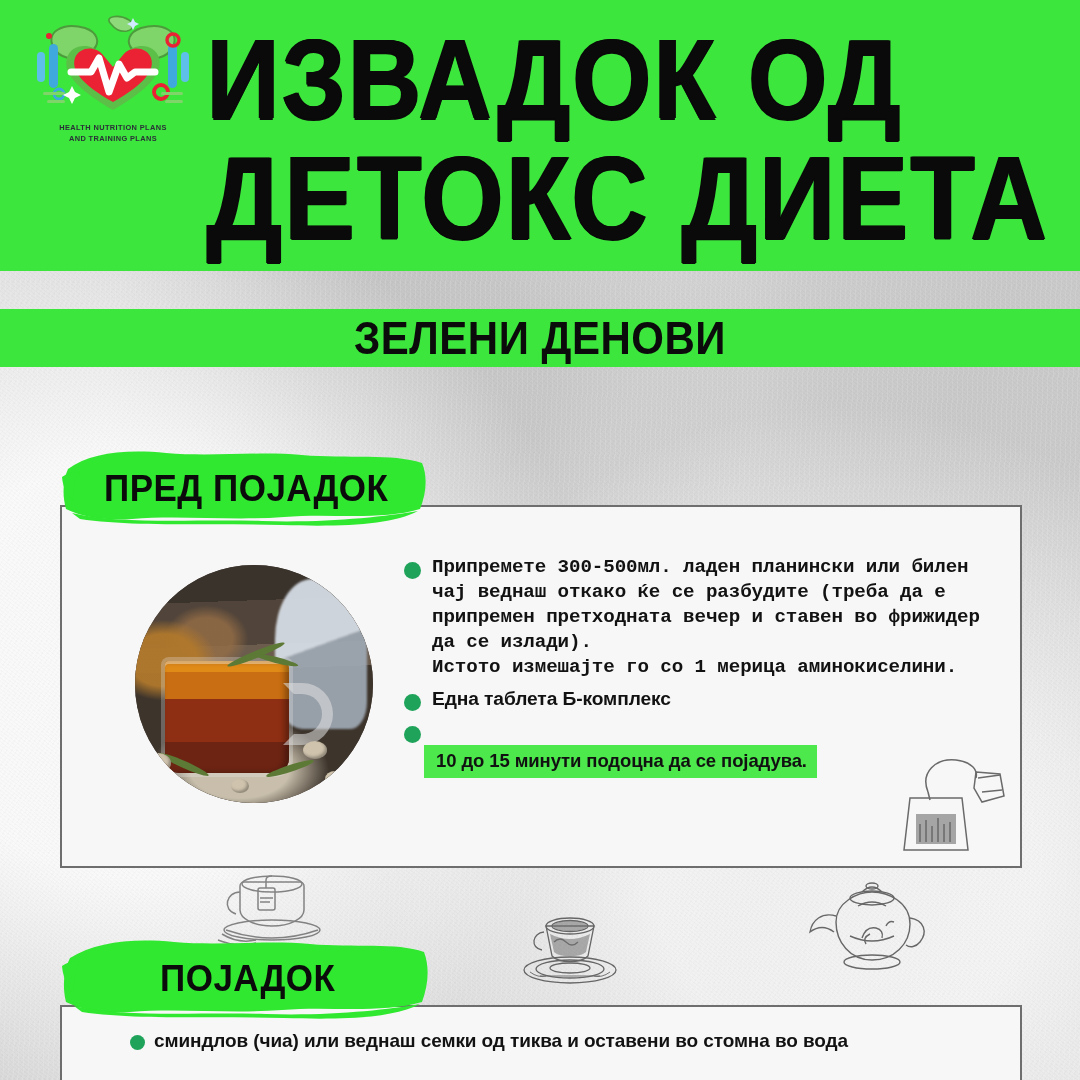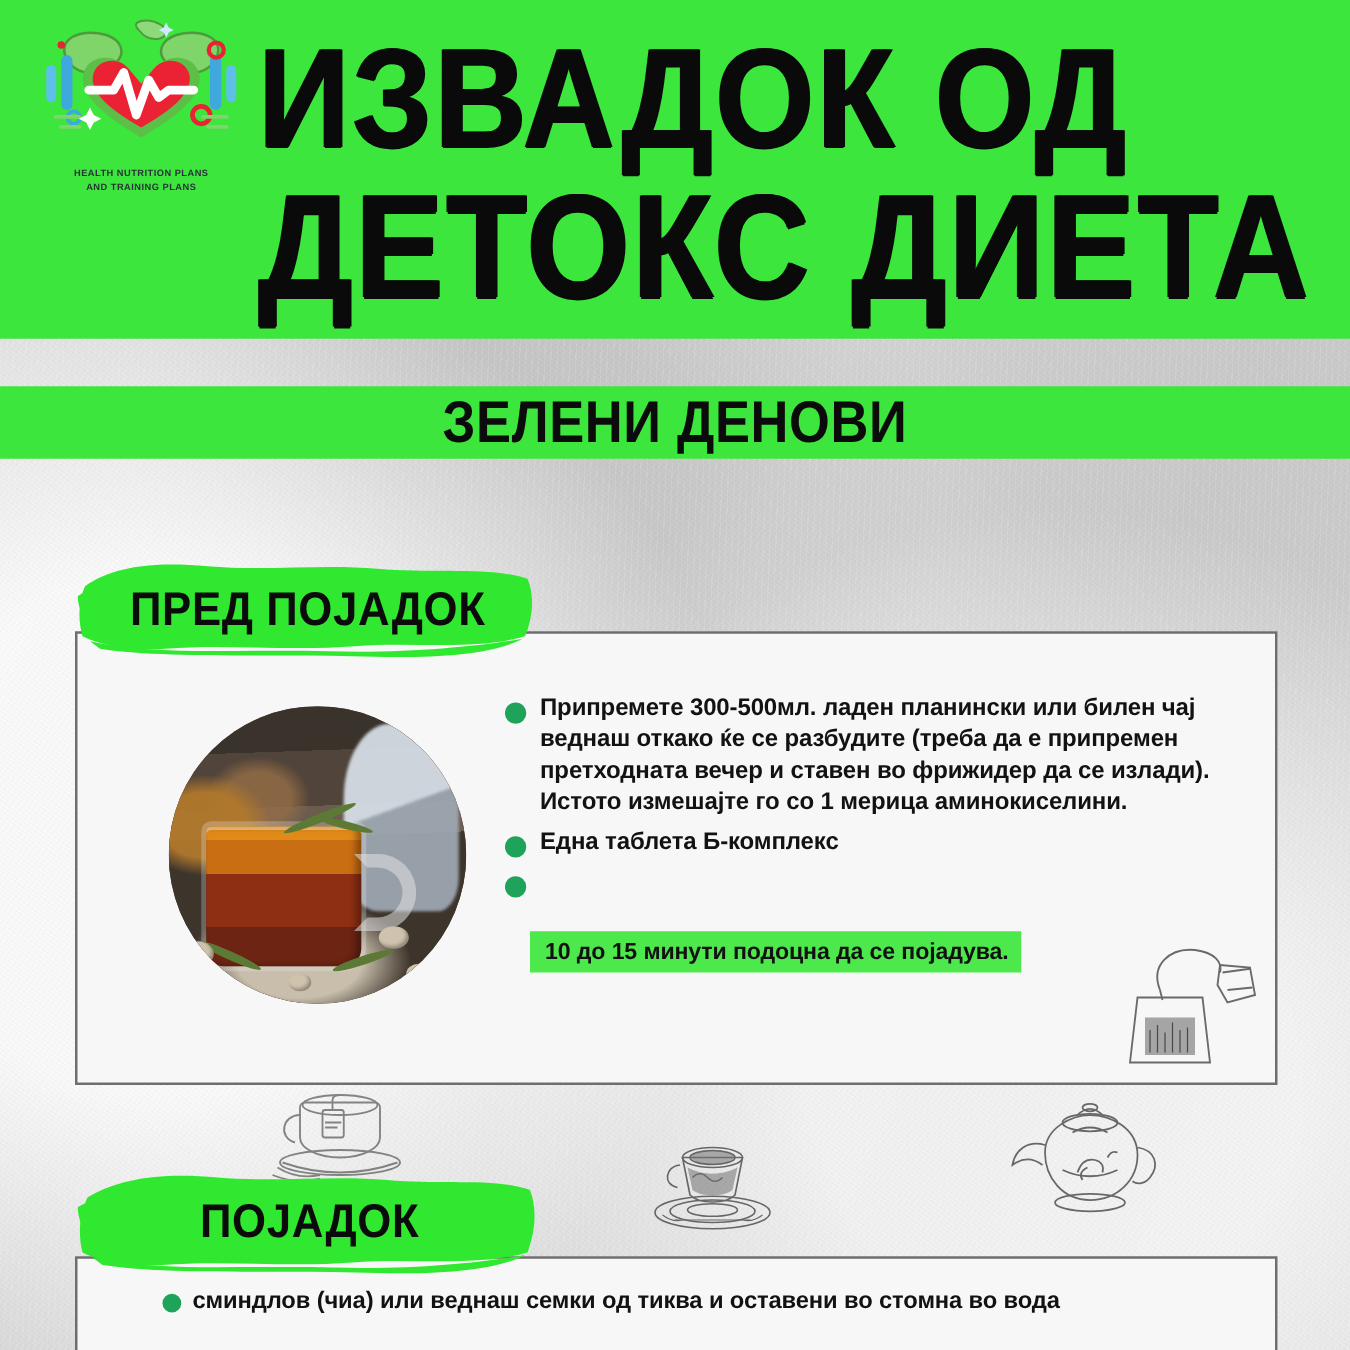--- a/index.html
+++ b/index.html
@@ -37,21 +37,21 @@
     display:flex; flex-direction:column; align-items:center;
   }
   #logo-mark{ width:180px; height:108px; }
   #logo-word{
     font-size:31px; font-weight:700; letter-spacing:1.5px;
     color:#2b2f38; line-height:1; margin-top:1px;
     font-family:"Liberation Sans", sans-serif;
   }
   .logo-sub{
     font-size:7.4px; font-weight:700; letter-spacing:.4px;
-    color:#2b2f38; margin-top:12px; white-space:nowrap;
+    color:#2b2f38; margin-top:1px; white-space:nowrap;
   }
   .logo-sub.second{ margin-top:2px; }
 
   #header-title{
     position:absolute; left:232px; top:24px; width:848px;
     text-align:left;
   }
   .title-line{
     font-family:"Liberation Sans", sans-serif;
     font-weight:700;
@@ -262,21 +262,21 @@
       <div class="nut" style="left:10px;top:188px;width:26px;height:20px;"></div>
       <div class="nut" style="left:168px;top:176px;width:24px;height:18px;"></div>
       <div class="nut" style="left:190px;top:206px;width:20px;height:16px;"></div>
       <div class="nut" style="left:96px;top:214px;width:18px;height:14px;"></div>
     </div>
   </div>
 
   <div id="bullets">
     <div class="bullet-row">
       <div class="bullet-dot"></div>
-      <div class="bullet-text" style="white-space:pre-line;">Припремете 300-500мл. ладен планински или билен чај веднаш откако ќе се разбудите (треба да е припремен претходната вечер и ставен во фрижидер да се излади).
+      <div class="bullet-text" style="white-space:pre-line;font-family:Liberation Mono, monospace;">Припремете 300-500мл. ладен планински или билен чај веднаш откако ќе се разбудите (треба да е припремен претходната вечер и ставен во фрижидер да се излади).
 Истото измешајте го со 1 мерица аминокиселини.</div>
     </div>
     <div class="bullet-row">
       <div class="bullet-dot"></div>
       <div class="bullet-text">Една таблета Б-комплекс</div>
     </div>
     <div class="bullet-row">
       <div class="bullet-dot"></div>
     </div>
   </div>

